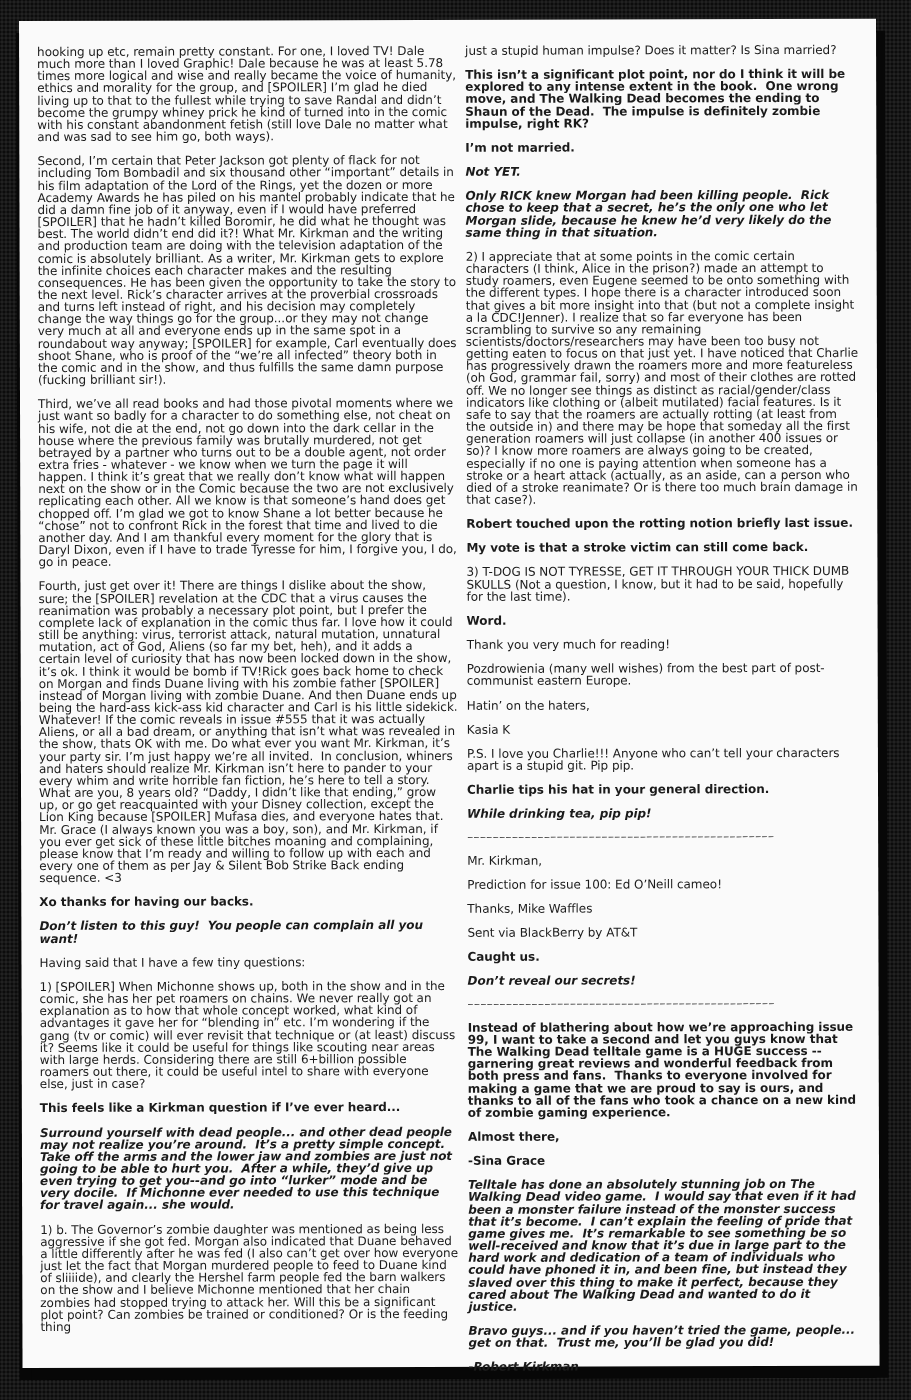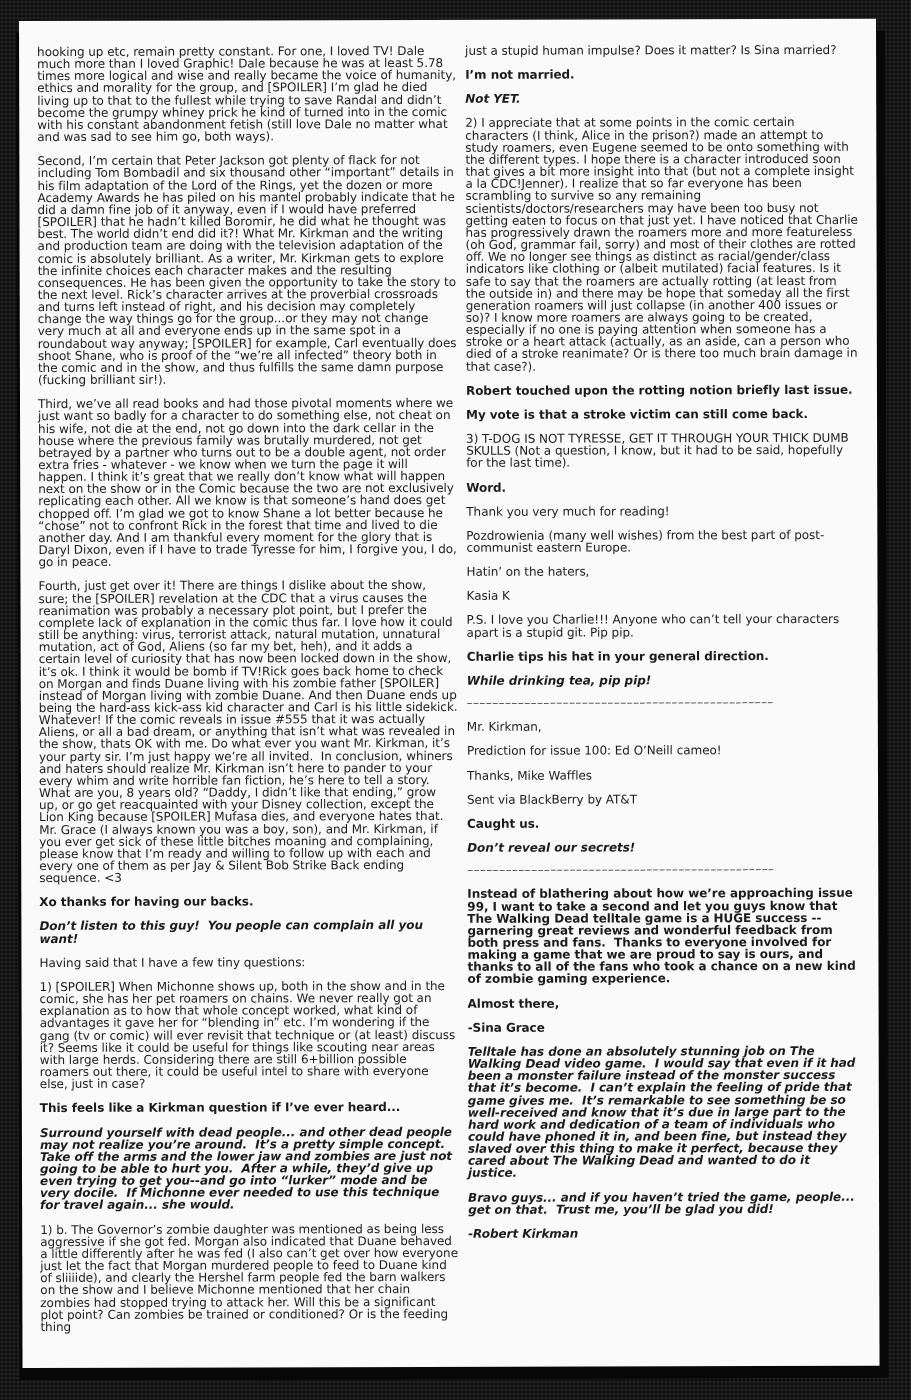--- a/index.html
+++ b/index.html
@@ -75,22 +75,24 @@
         <p class="b">Xo thanks for having our backs.</p>
         <p class="bi">Don’t listen to this guy!  You people can complain all you want!</p>
         <p class="n">Having said that I have a few tiny questions:</p>
         <p class="n">1) [SPOILER] When Michonne shows up, both in the show and in the comic, she has her pet roamers on chains. We never really got an explanation as to how that whole concept worked, what kind of advantages it gave her for “blending in” etc. I’m wondering if the gang (tv or comic) will ever revisit that technique or (at least) discuss it? Seems like it could be useful for things like scouting near areas with large herds. Considering there are still 6+billion possible roamers out there, it could be useful intel to share with everyone else, just in case?</p>
         <p class="b">This feels like a Kirkman question if I’ve ever heard...</p>
         <p class="bi">Surround yourself with dead people... and other dead people may not realize you’re around.  It’s a pretty simple concept.  Take off the arms and the lower jaw and zombies are just not going to be able to hurt you.  After a while, they’d give up even trying to get you--and go into “lurker” mode and be very docile.  If Michonne ever needed to use this technique for travel again... she would.</p>
         <p class="n">1) b. The Governor’s zombie daughter was mentioned as being less aggressive if she got fed. Morgan also indicated that Duane behaved a little differently after he was fed (I also can’t get over how everyone just let the fact that Morgan murdered people to feed to Duane kind of sliiiide), and clearly the Hershel farm people fed the barn walkers on the show and I believe Michonne mentioned that her chain zombies had stopped trying to attack her. Will this be a significant plot point? Can zombies be trained or conditioned? Or is the feeding thing</p>
       </div>
     <div class="col col-right" id="col-right">
         <p class="n">just a stupid human impulse? Does it matter? Is Sina married?</p>
+        <p class="b">This isn’t a significant plot point, nor do I think it will be explored to any intense extent in the book.  One wrong move, and The Walking Dead becomes the ending to Shaun of the Dead.  The impulse is definitely zombie impulse, right RK?</p>
         <p class="b">I’m not married.</p>
         <p class="bi">Not YET.</p>
+        <p class="bi">Only RICK knew Morgan had been killing people.  Rick chose to keep that a secret, he’s the only one who let Morgan slide, because he knew he’d very likely do the same thing in that situation.</p>
         <p class="n">2) I appreciate that at some points in the comic certain characters (I think, Alice in the prison?) made an attempt to study roamers, even Eugene seemed to be onto something with the different types. I hope there is a character introduced soon that gives a bit more insight into that (but not a complete insight a la CDC!Jenner). I realize that so far everyone has been scrambling to survive so any remaining scientists/doctors/researchers may have been too busy not getting eaten to focus on that just yet. I have noticed that Charlie has progressively drawn the roamers more and more featureless (oh God, grammar fail, sorry) and most of their clothes are rotted off. We no longer see things as distinct as racial/gender/class indicators like clothing or (albeit mutilated) facial features. Is it safe to say that the roamers are actually rotting (at least from the outside in) and there may be hope that someday all the first generation roamers will just collapse (in another 400 issues or so)? I know more roamers are always going to be created, especially if no one is paying attention when someone has a stroke or a heart attack (actually, as an aside, can a person who died of a stroke reanimate? Or is there too much brain damage in that case?).</p>
         <p class="b">Robert touched upon the rotting notion briefly last issue.</p>
         <p class="b">My vote is that a stroke victim can still come back.</p>
         <p class="n">3) T-DOG IS NOT TYRESSE, GET IT THROUGH YOUR THICK DUMB SKULLS (Not a question, I know, but it had to be said, hopefully for the last time).</p>
         <p class="b">Word.</p>
         <p class="n">Thank you very much for reading!</p>
         <p class="n">Pozdrowienia (many well wishes) from the best part of post-communist eastern Europe.</p>
         <p class="n">Hatin’ on the haters,</p>
         <p class="n">Kasia K</p>
         <p class="n">P.S. I love you Charlie!!! Anyone who can’t tell your characters apart is a stupid git. Pip pip.</p>

